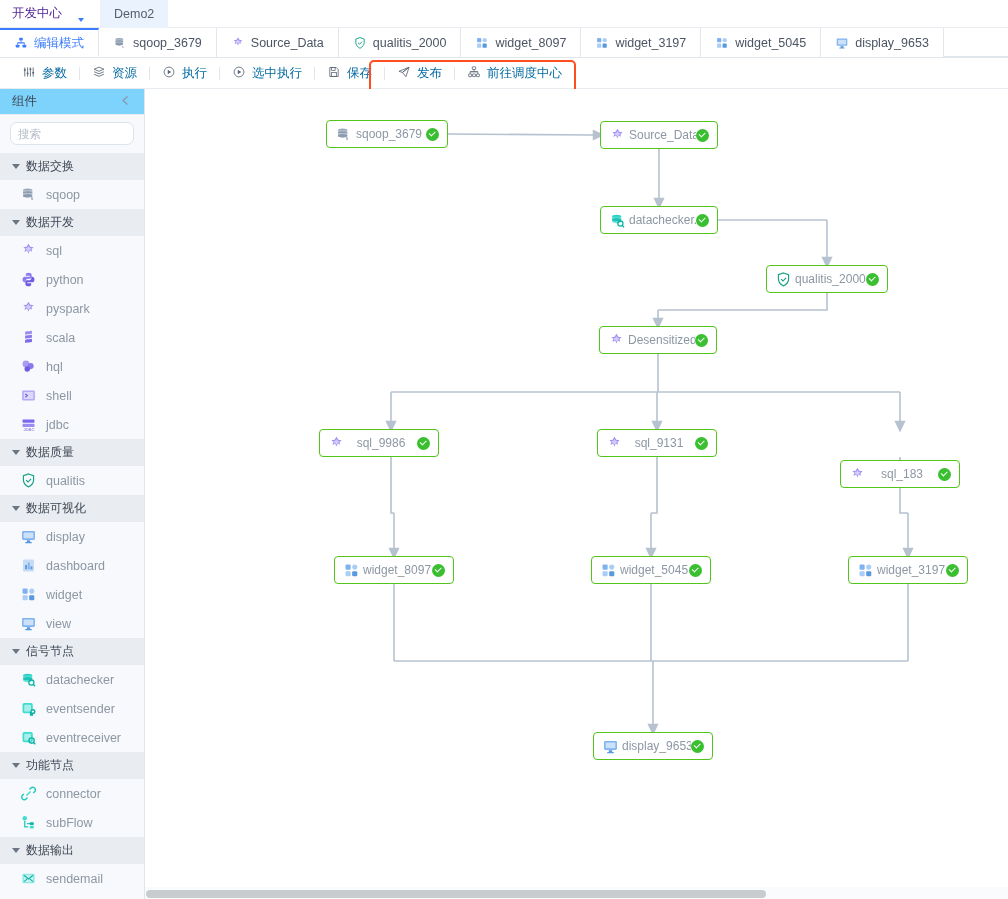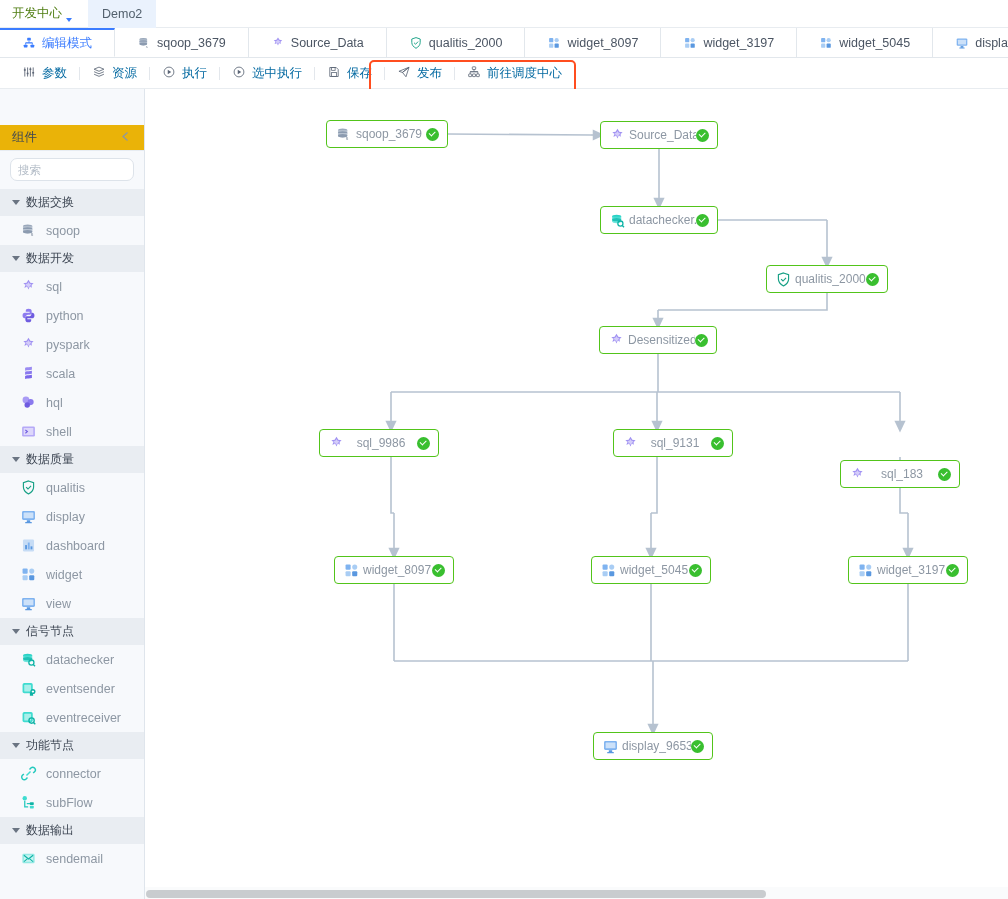--- a/index.html
+++ b/index.html
@@ -19,24 +19,24 @@
     height: 28px;
     background: #ffffff;
     border-bottom: 1px solid #e8ecf0;
     display: flex;
     align-items: center;
     padding-left: 12px;
     gap: 4px;
   }
   .workspace {
     font-size: 12.5px;
-    color: #4d7c0f;
+    color: #4c1d95;
     display: flex;
     align-items: flex-end;
-    gap: 4px;
+    gap: 16px;
     cursor: pointer;
   }
   .caret-down {
     display:inline-block;
     width: 0; height: 0;
     border-left: 3.5px solid transparent;
     border-right: 3.5px solid transparent;
     border-top: 4.5px solid #3b7cff;
     margin-top: 2px;
   }
@@ -57,21 +57,21 @@
     background: #f7f9fb;
     display: flex;
     align-items: stretch;
     border-bottom: 1px solid #e2e7ec;
     overflow: hidden;
   }
   .tab {
     display: flex;
     align-items: center;
     gap: 6px;
-    padding: 0 22px;
+    padding: 0 14px;
     font-size: 12.5px;
     color: #4b5563;
     background: #f3f5f8;
     border-right: 1px solid #e2e7ec;
     cursor: pointer;
     white-space: nowrap;
     position: relative;
     max-width: 160px;
   }
   .tab.active {
@@ -122,23 +122,22 @@
     border-right: 1px solid #dfe5ec;
     display: flex;
     flex-direction: column;
     overflow: hidden;
   }
   .sb-head {
     height: 26px;
     display: flex; align-items: center; justify-content: space-between;
     padding: 0 12px 0 12px;
     font-size: 12.5px; color: #3d4653;
-    background: #eab308;
+    background: #7dd3fc;
     border-bottom: 1px solid #e7ecf2;
-    margin-top: 36px;
   }
   .sb-collapse { color: #8b97a6; font-size: 13px; cursor: pointer; }
   .sb-search-wrap { padding: 7px 10px 8px 10px; background:#f7f9fc; }
   .sb-search {
     width: 100%; height: 23px;
     border: 1px solid #dde3ea;
     border-radius: 7px;
     background: #fff;
     font-size: 11.5px;
     color: #3d4653;
@@ -466,30 +465,42 @@
             <span>hql</span>
           </div>
           <div class="sb-item">
             <span class="sb-ico"><svg width="17" height="17" viewBox="0 0 20 20">
                 <rect x="2.5" y="4" width="15" height="12" rx="1.6" fill="#b3a7f7"></rect>
                 <rect x="4.3" y="5.8" width="11.4" height="8.4" fill="#ffffff" opacity="0.55"></rect>
                 <path d="M6.3 8.2l2.4 1.9-2.4 1.9" fill="none" stroke="#6f5ce0" stroke-width="1.3"></path>
               </svg></span>
             <span>shell</span>
           </div>
+          <div class="sb-item">
+            <span class="sb-ico"><svg width="17" height="17" viewBox="0 0 20 20">
+                <rect x="3" y="4" width="14" height="4" rx="1" fill="#7b68ea"></rect>
+                <rect x="3" y="9" width="14" height="4" rx="1" fill="#9b8cf2"></rect>
+                <text x="4" y="18" font-size="5" fill="#6f5ce0" font-family="Liberation Sans">JDBC</text>
+              </svg></span>
+            <span>jdbc</span>
+          </div>
           <div class="sb-group">
             <span class="grp-caret"></span>
             <span>数据质量</span>
           </div>
           <div class="sb-item">
             <span class="sb-ico"><svg width="17" height="17" viewBox="0 0 20 20">
                 <path d="M10 2.3l6 2v5c0 3.5-2.5 6.3-6 8.3-3.5-2-6-4.8-6-8.3v-5z" fill="none" stroke="#16a085" stroke-width="1.35"></path>
                 <path d="M7.2 9.6l2.2 2.2 3.6-3.8" fill="none" stroke="#16a085" stroke-width="1.35"></path>
               </svg></span>
             <span>qualitis</span>
+          </div>
+          <div class="sb-group">
+            <span class="grp-caret"></span>
+            <span>数据可视化</span>
           </div>
           <div class="sb-item">
             <span class="sb-ico"><svg width="17" height="17" viewBox="0 0 20 20">
                 <rect x="2.4" y="3.4" width="15.2" height="10.6" rx="1.6" fill="#7fb3f0"></rect>
                 <rect x="4.2" y="5.2" width="11.6" height="7" rx="0.8" fill="#ffffff" opacity="0.6"></rect>
                 <rect x="8" y="14.4" width="4" height="2.4" fill="#5a98e0"></rect>
                 <rect x="6" y="16.6" width="8" height="1.4" rx="0.7" fill="#5a98e0"></rect>
               </svg></span>
             <span>display</span>
           </div>
@@ -670,21 +681,21 @@
             <span class="node-status" style="background: rgb(57, 191, 47);"></span>
           </div>
           <div class="node" style="left: 174px; top: 340px; width: 120px; border-color: rgb(82, 196, 26);">
             <span class="node-ico"><svg width="17" height="17" viewBox="0 0 20 20">
                 <path d="M10 2.2l2.1 3.3 3.9.6-2.3 2.2.1 3.1-2.4-1.3-1.4 3.5-1.5-3.4-3.4 1.2 1.4-3.1-2.6-2.2 3.9-.6z" fill="#8e7cf0" opacity="0.85"></path>
                 <path d="M10 4.6l1.3 2.1 2.4.4-1.5 1.4.1 1.9-1.5-.8-.9 2.1-.9-2-2.1.7.8-1.9L6.1 7.1l2.5-.4z" fill="#ffffff" opacity="0.55"></path>
               </svg></span>
             <span class="node-label">sql_9986</span>
             <span class="node-status" style="background: rgb(57, 191, 47);"></span>
           </div>
-          <div class="node" style="left: 468px; top: 340px; width: 120px; border-color: rgb(82, 196, 26);">
+          <div class="node" style="left: 452px; top: 340px; width: 120px; border-color: rgb(82, 196, 26);">
             <span class="node-ico"><svg width="17" height="17" viewBox="0 0 20 20">
                 <path d="M10 2.2l2.1 3.3 3.9.6-2.3 2.2.1 3.1-2.4-1.3-1.4 3.5-1.5-3.4-3.4 1.2 1.4-3.1-2.6-2.2 3.9-.6z" fill="#8e7cf0" opacity="0.85"></path>
                 <path d="M10 4.6l1.3 2.1 2.4.4-1.5 1.4.1 1.9-1.5-.8-.9 2.1-.9-2-2.1.7.8-1.9L6.1 7.1l2.5-.4z" fill="#ffffff" opacity="0.55"></path>
               </svg></span>
             <span class="node-label">sql_9131</span>
             <span class="node-status" style="background: rgb(57, 191, 47);"></span>
           </div>
           <div class="node" style="left: 695px; top: 340px; width: 120px; border-color: rgb(82, 196, 26); margin-top: 31px;">
             <span class="node-ico"><svg width="17" height="17" viewBox="0 0 20 20">
                 <path d="M10 2.2l2.1 3.3 3.9.6-2.3 2.2.1 3.1-2.4-1.3-1.4 3.5-1.5-3.4-3.4 1.2 1.4-3.1-2.6-2.2 3.9-.6z" fill="#8e7cf0" opacity="0.85"></path>

